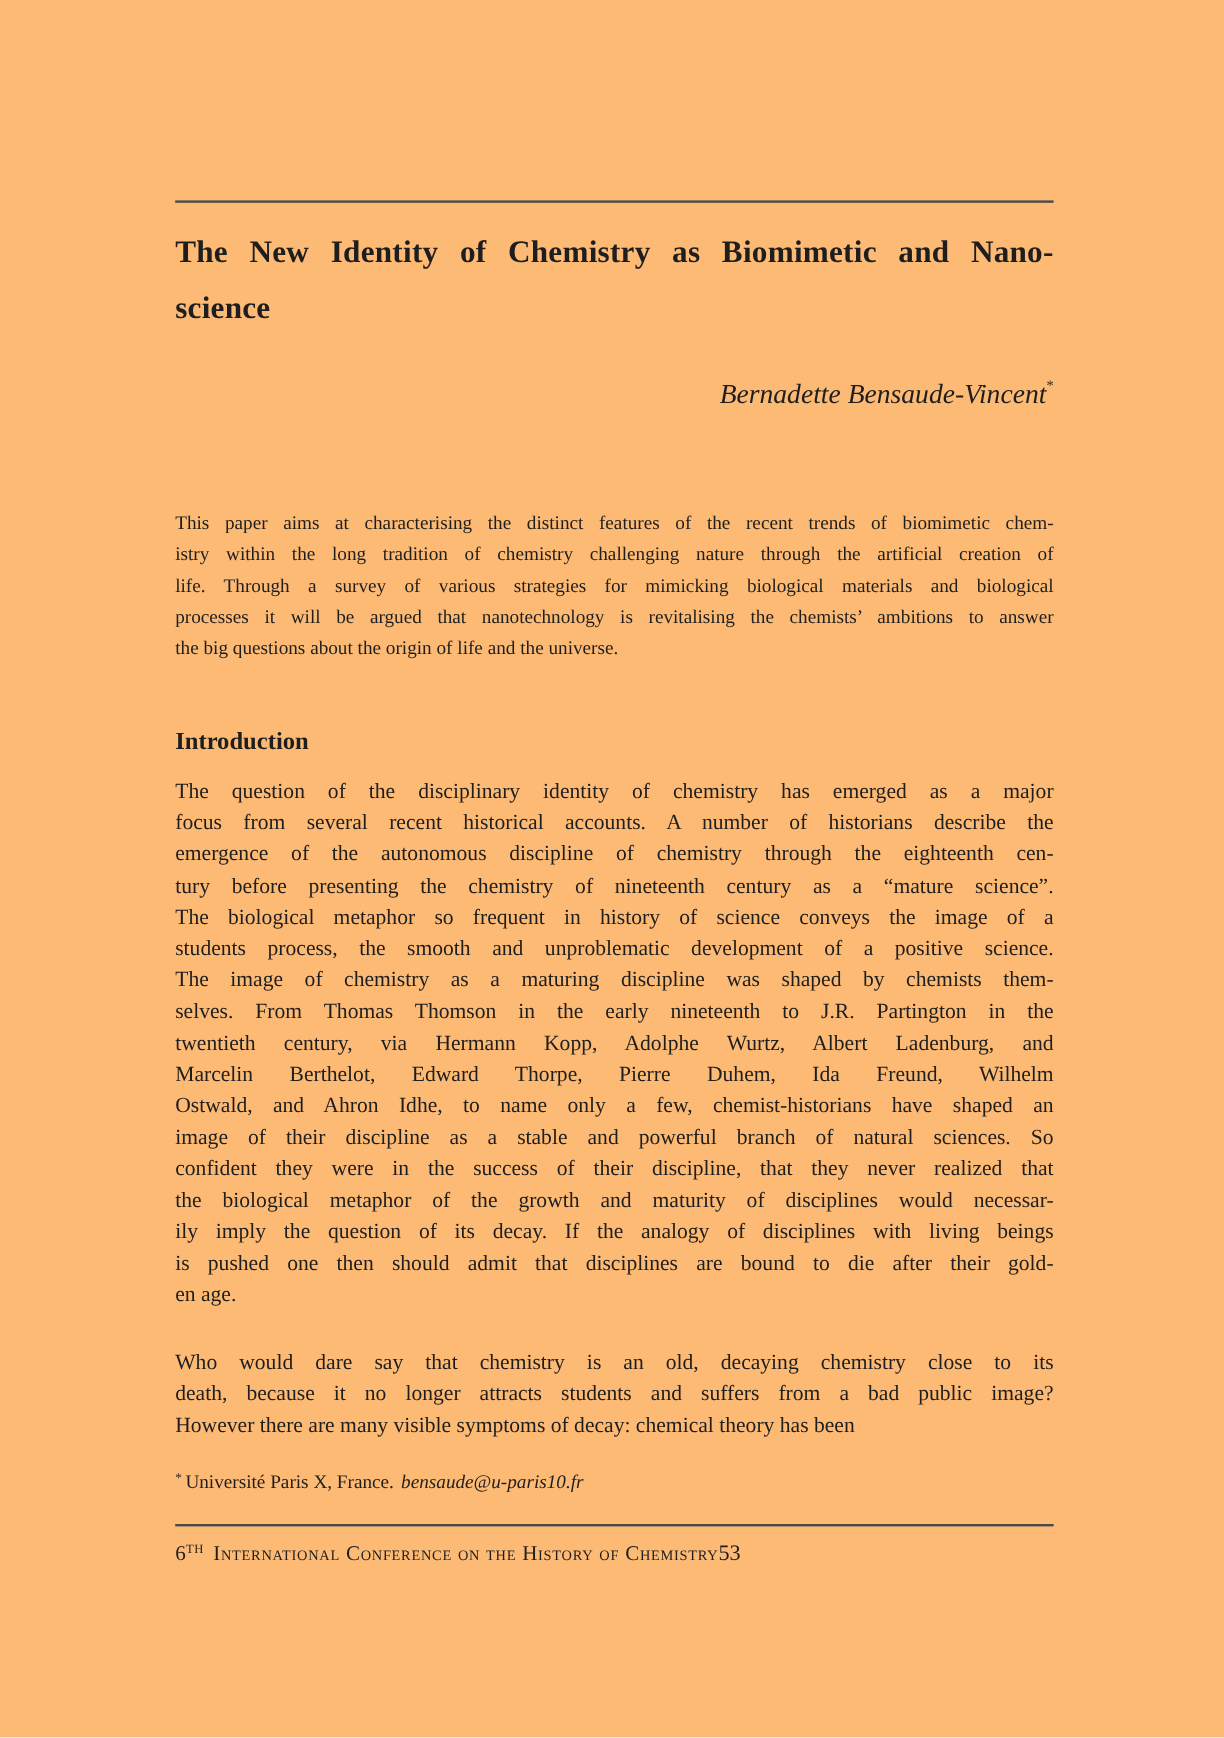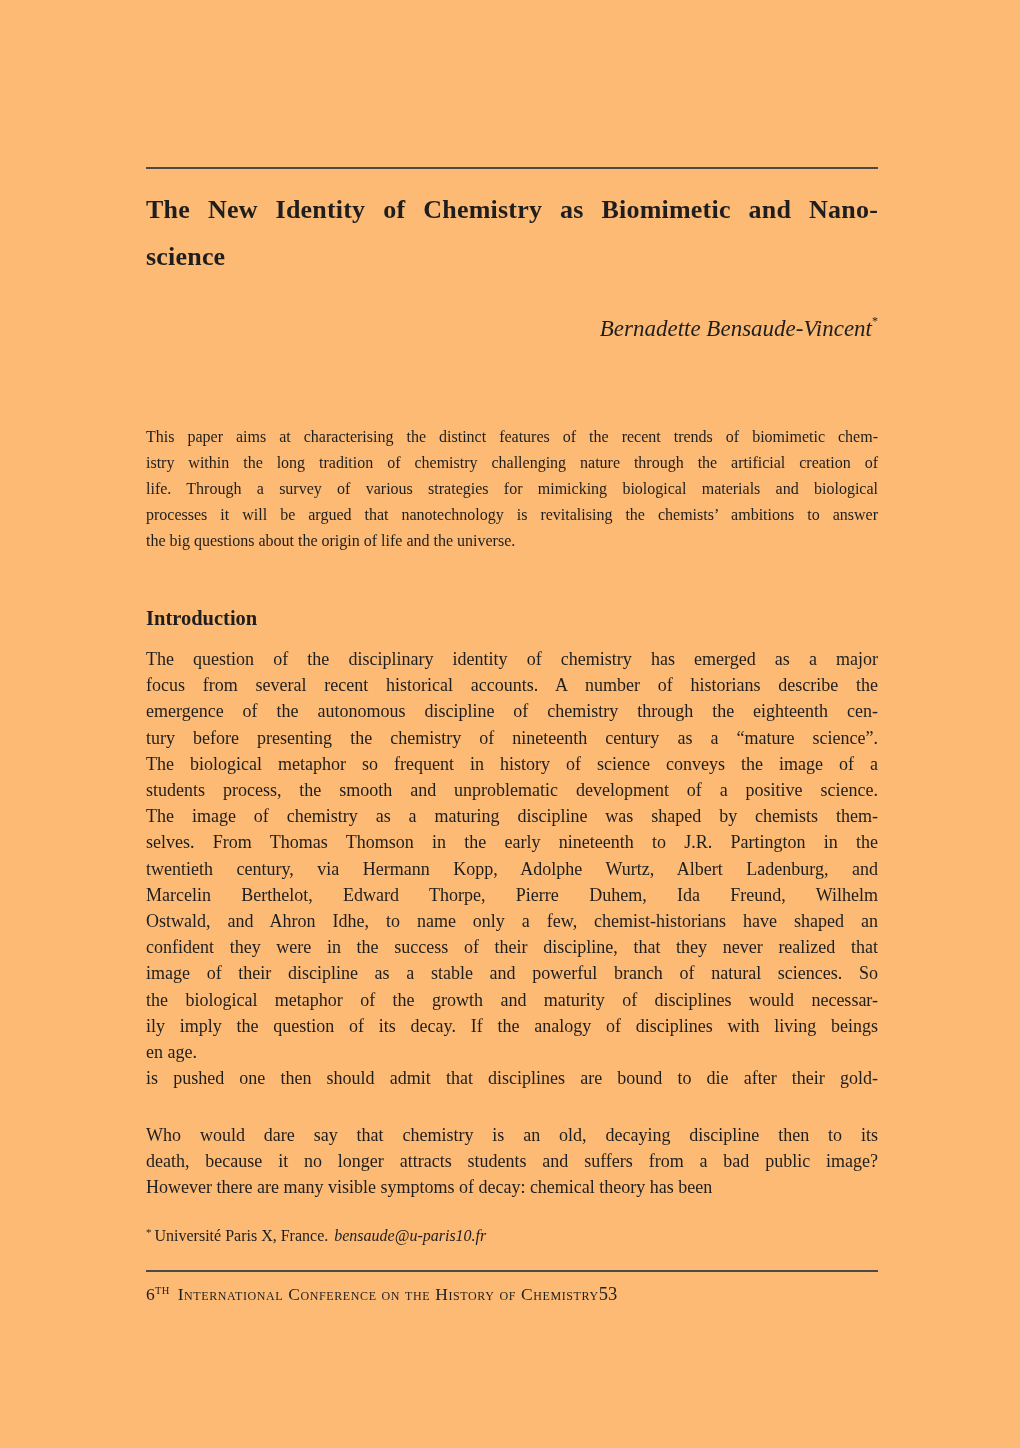--- a/index.html
+++ b/index.html
@@ -112,30 +112,30 @@
       <div class="tline jl">focus from several recent historical accounts. A number of historians describe the</div>
       <div class="tline jl">emergence of the autonomous discipline of chemistry through the eighteenth cen-</div>
       <div class="tline jl">tury before presenting the chemistry of nineteenth century as a “mature science”.</div>
       <div class="tline jl">The biological metaphor so frequent in history of science conveys the image of a</div>
       <div class="tline jl">students process, the smooth and unproblematic development of a positive science.</div>
       <div class="tline jl">The image of chemistry as a maturing discipline was shaped by chemists them-</div>
       <div class="tline jl">selves. From Thomas Thomson in the early nineteenth to J.R. Partington in the</div>
       <div class="tline jl">twentieth century, via Hermann Kopp, Adolphe Wurtz, Albert Ladenburg, and</div>
       <div class="tline jl">Marcelin Berthelot, Edward Thorpe, Pierre Duhem, Ida Freund, Wilhelm</div>
       <div class="tline jl">Ostwald, and Ahron Idhe, to name only a few, chemist-historians have shaped an</div>
+      <div class="tline jl">image of their discipline as a stable and powerful branch of natural sciences. So</div>
       <div class="tline jl">confident they were in the success of their discipline, that they never realized that</div>
-      <div class="tline jl">image of their discipline as a stable and powerful branch of natural sciences. So</div>
       <div class="tline jl">the biological metaphor of the growth and maturity of disciplines would necessar-</div>
       <div class="tline jl">ily imply the question of its decay. If the analogy of disciplines with living beings</div>
+      <div class="tline jl">is pushed one then should admit that disciplines are bound to die after their gold-</div>
       <div class="tline">en age.</div>
-      <div class="tline jl">is pushed one then should admit that disciplines are bound to die after their gold-</div>
     </div>
 
   <div class="block body-par para2">
-      <div class="tline jl">Who would dare say that chemistry is an old, decaying discipline then to its</div>
+      <div class="tline jl">Who would dare say that chemistry is an old, decaying chemistry close to its</div>
       <div class="tline jl">death, because it no longer attracts students and suffers from a bad public image?</div>
       <div class="tline">However there are many visible symptoms of decay: chemical theory has been</div>
     </div>
 
   <div class="block footnote">
     <span class="fn-marker">*</span><span>Université Paris X, France.</span><span class="fn-email">bensaude@u-paris10.fr</span>
   </div>
 
   <div class="block rule-bottom"></div>
 

